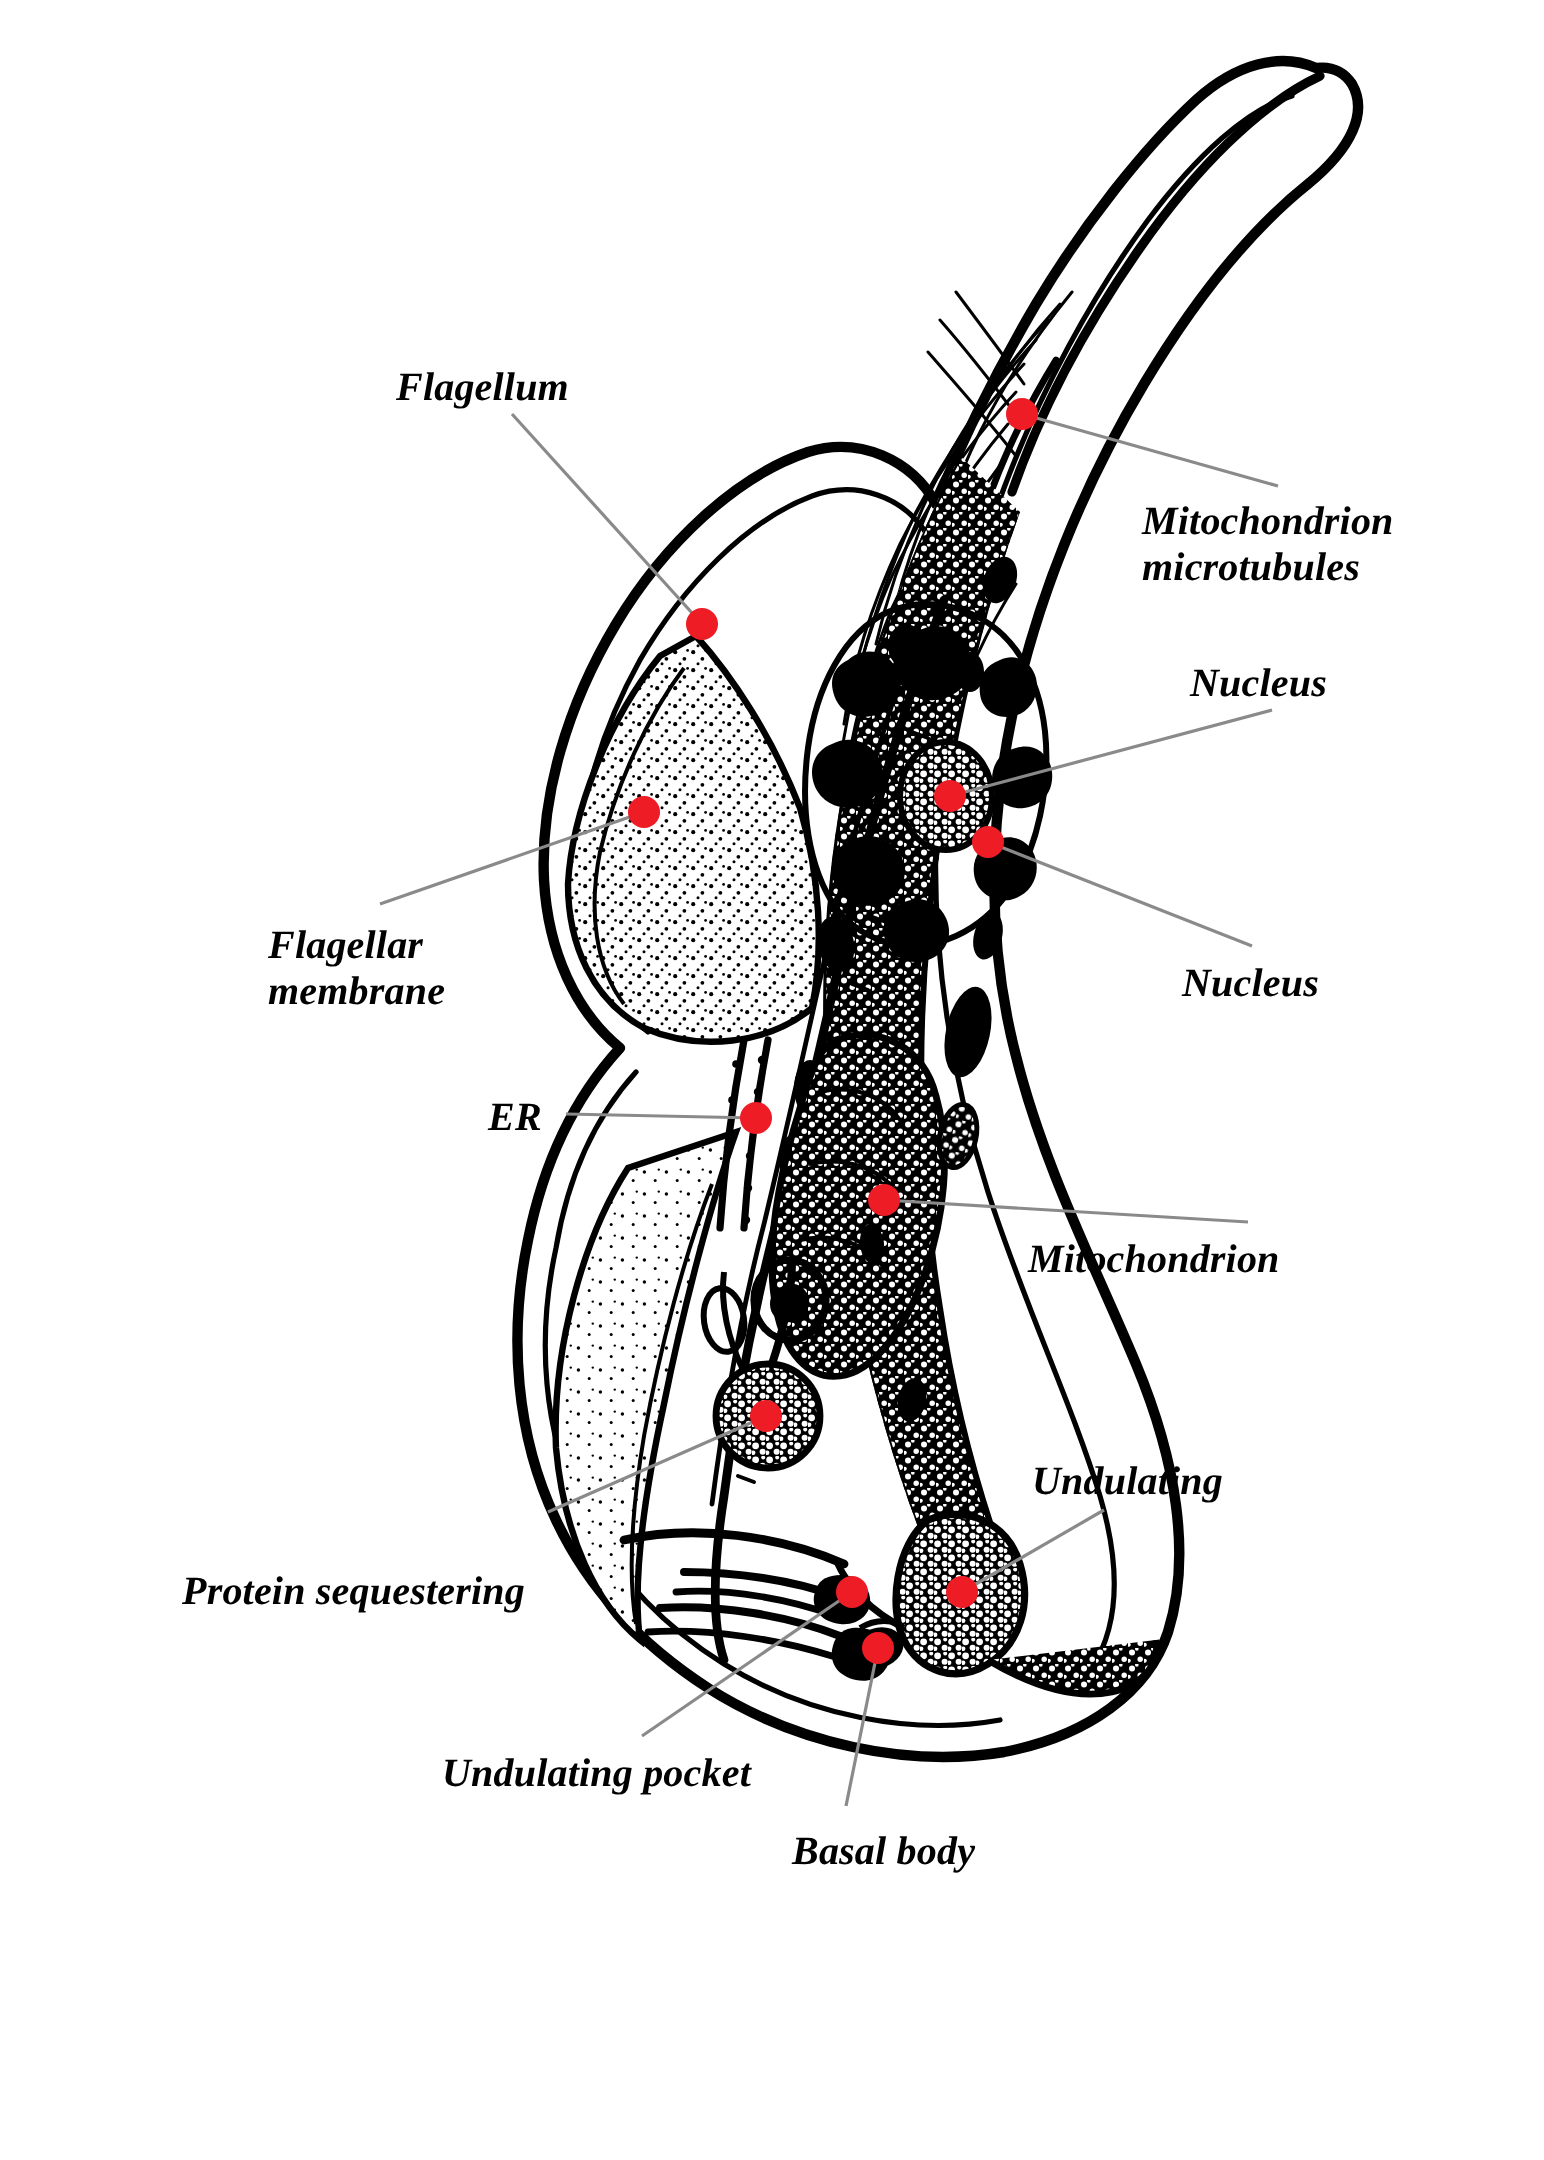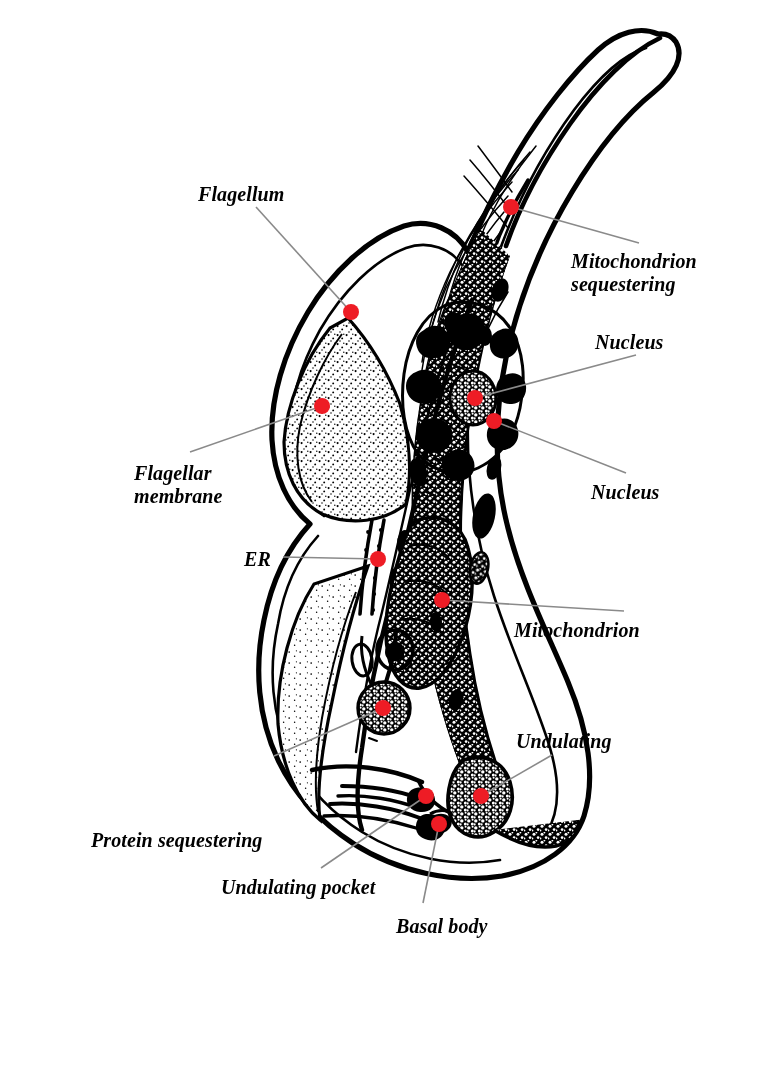--- a/index.html
+++ b/index.html
@@ -38,21 +38,21 @@
     position: absolute;
     font-family: "Liberation Serif", "DejaVu Serif", serif;
     font-weight: 700;
     font-size: 20px;
     line-height: 23px;
     color: #000000;
     letter-spacing: 0.1px;
     white-space: pre;
     user-select: none;
   }
-  .label.center { text-align: center; margin-top: 44px; }
+  .label.center { text-align: center; }
   .label.left   { text-align: left; }
 
   
   #footer {
     position: absolute;
     left: 0;
     top: 1000px;
     width: 772px;
     height: 80px;
     background: #000000;
@@ -366,21 +366,21 @@
         <circle cx="430" cy="600" r="8" fill="#EE1C25"></circle>
         <circle cx="469" cy="796" r="8" fill="#EE1C25"></circle>
         <circle cx="371" cy="708" r="8" fill="#EE1C25"></circle>
         <circle cx="414" cy="796" r="8" fill="#EE1C25"></circle>
         <circle cx="427" cy="824" r="8" fill="#EE1C25"></circle>
       </g>
   </svg>
 
   <div id="labels-layer">
       <div class="label left" style="left: 186px; top: 183px;"><div>Flagellum</div></div>
-      <div class="label left" style="left: 559px; top: 250px;"><div>Mitochondrion</div><div>sequestering</div></div>
+      <div class="label left" style="left: 559px; top: 250px;"><div>Mitochondrion</div><div>microtubules</div></div>
       <div class="label left" style="left: 583px; top: 331px;"><div>Nucleus</div></div>
       <div class="label left" style="left: 579px; top: 481px;"><div>Nucleus</div></div>
       <div class="label left" style="left: 122px; top: 462px;"><div>Flagellar</div><div>membrane</div></div>
       <div class="label left" style="left: 232px; top: 548px;"><div>ER</div></div>
       <div class="label left" style="left: 502px; top: 619px;"><div>Mitochondrion</div></div>
       <div class="label left" style="left: 504px; top: 730px;"><div>Undulating</div></div>
       <div class="label center" style="left: 79px; top: 785px;"><div>Protein sequestering</div></div>
       <div class="label left" style="left: 209px; top: 876px;"><div>Undulating pocket</div></div>
       <div class="label left" style="left: 360px; top: 915px; margin-left: 24px;"><div>Basal body</div></div>
     </div>

